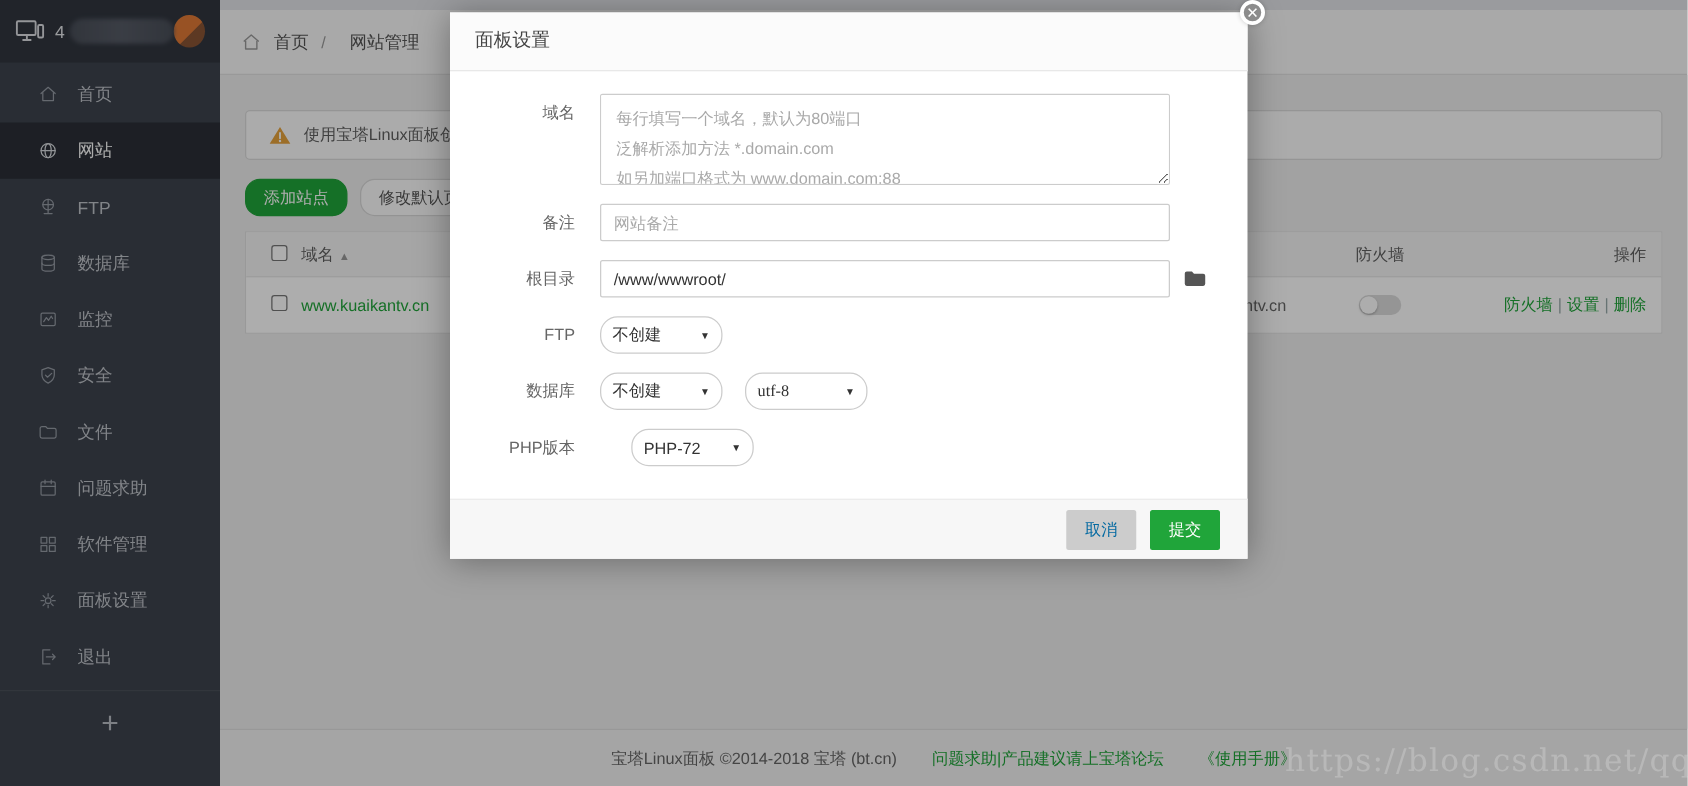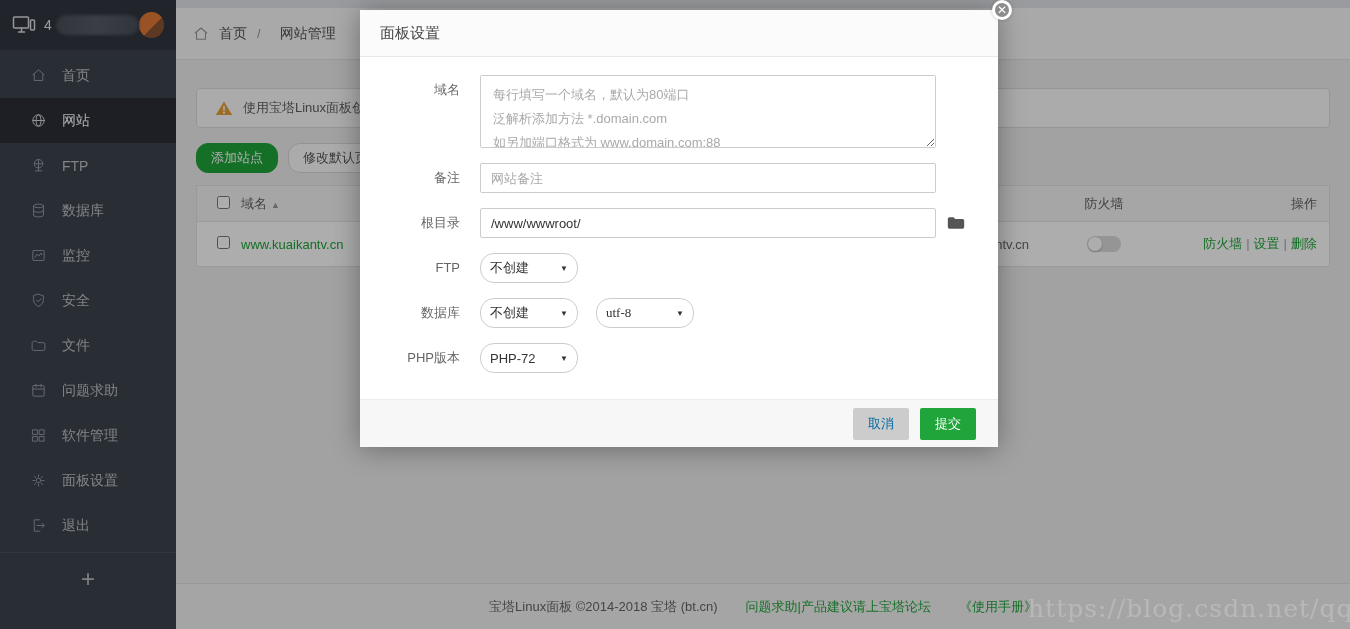--- a/index.html
+++ b/index.html
@@ -78,21 +78,21 @@
   
   .modal { position:absolute; left:360px; top:10px; width:638px; z-index:10; background:#fff;
     box-shadow:0 2px 26px rgba(0,0,0,0.35); }
   .modal-header { height:47px; line-height:46px; padding:0 20px; font-size:15px; color:#444;
     background:#fbfbfb; border-bottom:1px solid #e8e8e8; }
   .modal-close { position:absolute; top:-10px; right:-14px; width:20px; height:20px; border-radius:50%;
     background:#8c8c8c; border:3px solid #fff; color:#fff; display:flex; align-items:center; justify-content:center;
     font-size:12px; cursor:pointer; box-shadow:0 0 4px rgba(0,0,0,.2); }
   .modal-body { padding:18px 0 26px; }
   .form-row { display:flex; align-items:flex-start; margin-bottom:15px; }
-  .form-row:last-child { margin-bottom:0; }
+  .form-row:last-child { margin-bottom:0;gap:25px; }
   .form-label { width:100px; text-align:right; color:#666; font-size:13px; line-height:30px; flex:none; }
   .form-ctrl { margin-left:20px; display:flex; align-items:center; }
   .txt-domain { width:456px; height:73px; border:1px solid #ccc; border-radius:2px; resize:vertical;
     padding:7px 12px; font-family:inherit; font-size:13px; line-height:24px; color:#4c1d95; outline:none; }
   .txt-domain::placeholder { color:#a9a9a9; }
   .inp { width:456px; height:30px; border:1px solid #ccc; border-radius:2px; padding:0 10px; font-size:13px; color:#333; outline:none; font-family:inherit; }
   .inp::placeholder { color:#a9a9a9; }
   .folder-btn { margin-left:11px; cursor:pointer; }
   .folder-btn svg { width:18px; height:16px; }
   .sel { width:98px; height:30px; border:1px solid #ccc; border-radius:14px; background:#fff; cursor:pointer;

